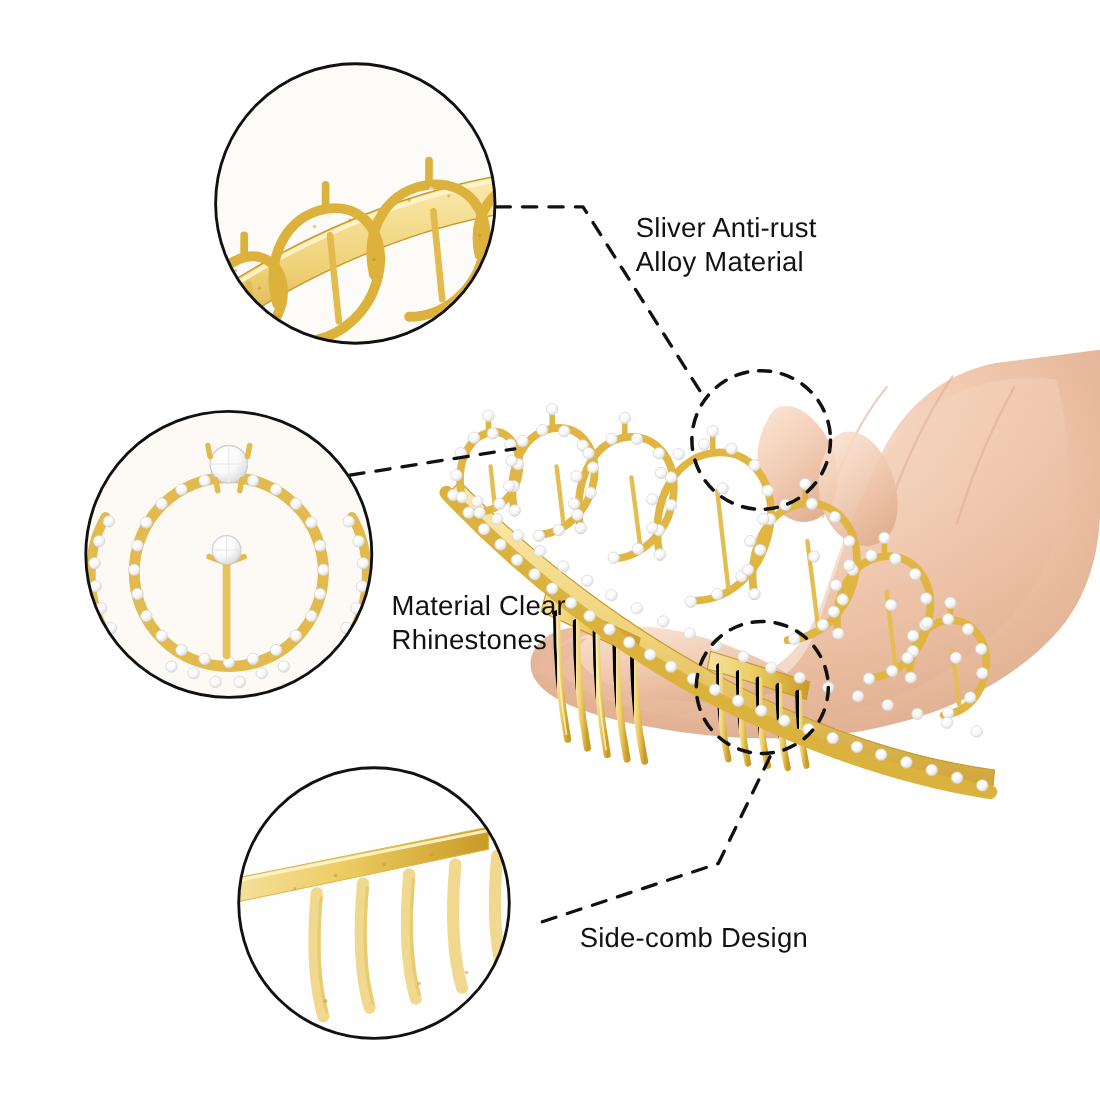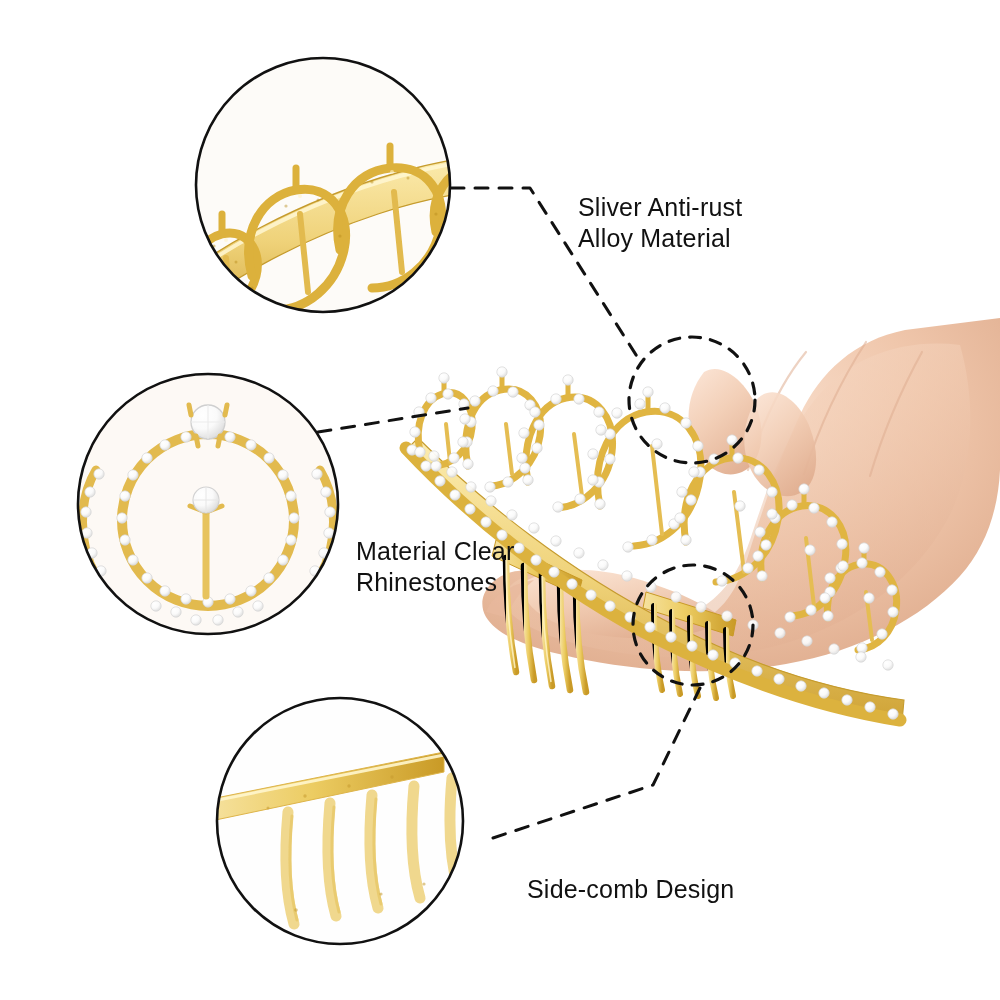--- a/index.html
+++ b/index.html
@@ -4,21 +4,21 @@
 <style>
   html,body{margin:0;padding:0;}
   body{width:1000px;height:1000px;background:#ffffff;overflow:hidden;
        font-family:"Liberation Sans",sans-serif;position:relative;}
   #stage{position:absolute;inset:0;width:1000px;height:1000px;}
   svg.layer{position:absolute;left:0;top:0;width:1000px;height:1000px;}
   .callout-label{position:absolute;color:#111111;font-size:25px;line-height:31px;
        font-family:"Liberation Sans",sans-serif;white-space:pre-line;letter-spacing:.2px;}
   #label-alloy{left:578px;top:192px;}
   #label-rhinestones{left:356px;top:536px;}
-  #label-comb{left:527px;top:838px;margin-top:36px;}
+  #label-comb{left:527px;top:838px;}
 </style>
 </head>
 <body>
 
 <div id="stage">
 
   <svg class="layer" viewBox="0 0 1000 1000">
     <defs>
       <linearGradient id="gGold" x1="0" y1="0" x2="0" y2="1">
         <stop offset="0%" stop-color="#fdf0b8"></stop>

